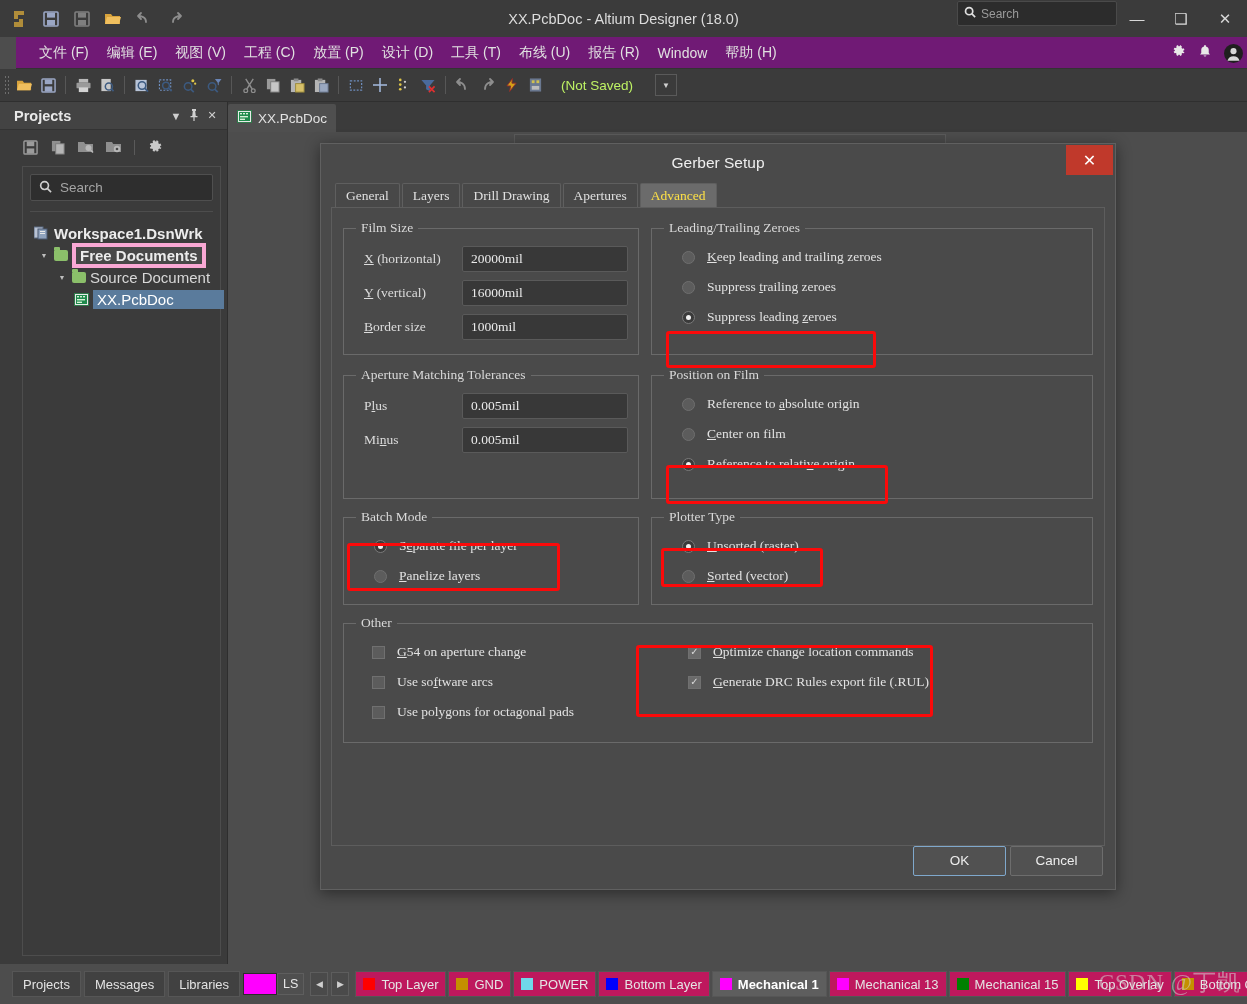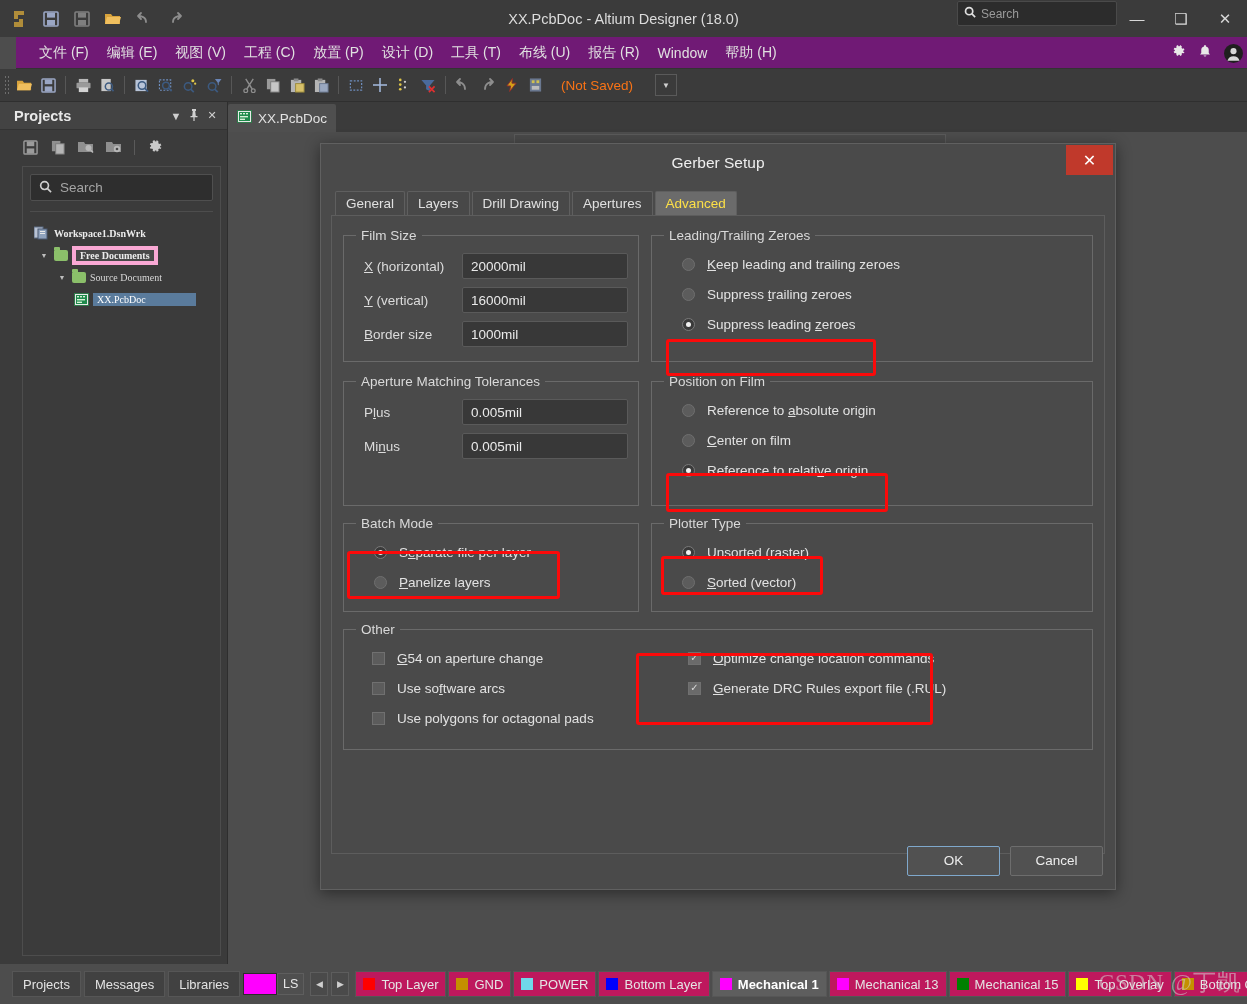--- a/index.html
+++ b/index.html
@@ -60,21 +60,21 @@
   .toolbar {
     position: absolute; left: 0; top: 69px; width: 1247px; height: 33px;
     background: #3b3b3b; display: flex; align-items: center; padding-left: 4px;
     border-bottom: 1px solid #2f2f2f;
   }
   .tbtn { width: 24px; height: 24px; display:flex; align-items:center; justify-content:center; }
   .tsep { width: 1px; height: 18px; background: #575757; margin: 0 5px; }
   .grip { width:5px; height:20px; margin-right:3px;
           background-image: radial-gradient(#6d6d6d 40%, transparent 41%);
           background-size: 3px 4px; }
-  .notsaved { font-size: 13.5px; color: #f97316; margin-left: 14px; }
+  .notsaved { font-size: 13.5px; color: #bef264; margin-left: 14px; }
   .dd-btn { margin-left: 22px; width: 22px; height: 22px; background:#3b3b3b;
             border: 1px solid #5a5a5a; display:flex; align-items:center;
             justify-content:center; font-size:8px; color:#d0d0d0; }
 
   
   .panel {
     position: absolute; left: 0; top: 102px; width: 228px; height: 862px;
     background: #3b3b3b; border-right: 1px solid #2e2e2e;
   }
   .panel-hdr {
@@ -95,21 +95,21 @@
     height: 790px; padding: 7px;
   }
   .searchfield {
     height: 27px; background:#2e2e2e; border:1px solid #4f4f4f; border-radius:2px;
     display:flex; align-items:center; padding: 0 8px; gap: 8px;
   }
   .searchfield .ph { color: #a5a5a5; font-size: 13.5px; }
   .tree-div { height:1px; background:#4d4d4d; margin: 10px 0 10px 0; }
   .tnode { display:flex; align-items:center; height: 22px; gap: 4px; padding-left: 2px; }
   .tarrow { width: 12px; text-align:center; font-size: 7px; color:#bdbdbd; }
-  .tlabel { font-size: 10px; color: #d8d8d8; font-family: Liberation Serif, serif; }
+  .tlabel { font-size: 15px; color: #d8d8d8; }
   .tlabel.bold { font-weight: bold; color: #ececec; }
   .sel-outline { border: 4px solid #f9a8d4; background: #484848; padding: 0 4px; }
   .sel-blue { background: #5a7b9c; padding: 1px 50px 1px 4px; color:#fff; }
   .ico-wrk { width:16px;height:14px; }
   .ico-folder {
     width: 14px; height: 11px; background: #8bbf6a; border-radius: 1px 2px 2px 2px;
     position: relative;
   }
   .ico-folder:before {
     content:''; position:absolute; top:-3px; left:0; width:6px; height:3px;
@@ -146,21 +146,21 @@
   }
   .dlg-title {
     height: 38px; display:flex; align-items:center; justify-content:center;
     font-size: 15.5px; color: #efefef; position: relative;
   }
   .dlg-close {
     position:absolute; right: 2px; top: 1px; width: 47px; height: 30px;
     background: #c0392b; color:#fff; display:flex; align-items:center;
     justify-content:center; font-size: 16px;
   }
-  .dlg-body { margin: 8px 10px; }
+  .dlg-body { margin: 0 10px; font-family: Liberation Serif, serif; }
 
   .tabs { display: flex; align-items: flex-end; height: 26px; gap: 2px;
           padding-left: 4px; border-bottom: 1px solid #5d5d5d; }
   .tab {
     height: 24px; padding: 0 10px; display:flex; align-items:center;
     font-size: 13.5px; color:#e0e0e0; background: #484848;
     border: 1px solid #5f5f5f; border-bottom: none;
     border-top-left-radius:2px; border-top-right-radius:2px;
   }
   .tab.active { background: #6b6b6b; color:#fde047; }
@@ -209,21 +209,21 @@
   .opt u { text-decoration: underline; }
 
   .hl {
     position: absolute; border: 3px solid #fb0a0a; border-radius: 3px;
     pointer-events: none; z-index: 8;
   }
 
   .dlg-footer {
     position: absolute; left: 0; bottom: 0; width: 100%; height: 57px;
     display: flex; align-items: center; justify-content: flex-end;
-    padding-right: 12px; gap: 10px;
+    padding-right: 12px; gap: 4px;
   }
   .dbtn {
     width: 93px; height: 30px; background: #515151; border: 1px solid #6d6d6d;
     border-radius: 2px; display:flex; align-items:center; justify-content:center;
     font-size: 13.5px; color: #ededed;
   }
   .dbtn.primary { border-color: #7fa8cc; }
 
   
   .statusbar {

